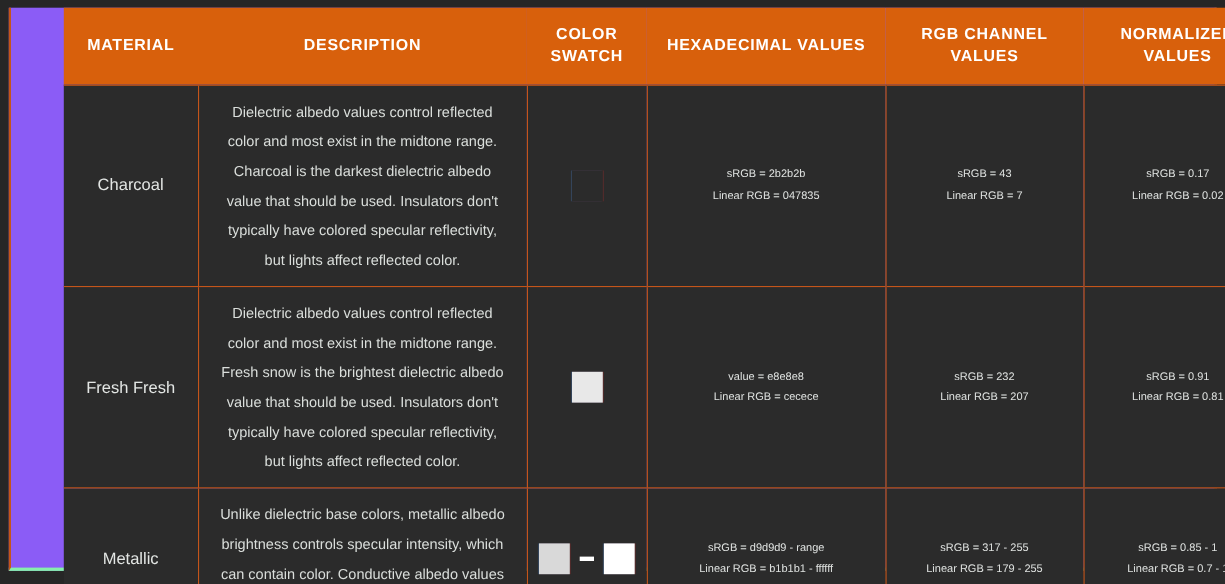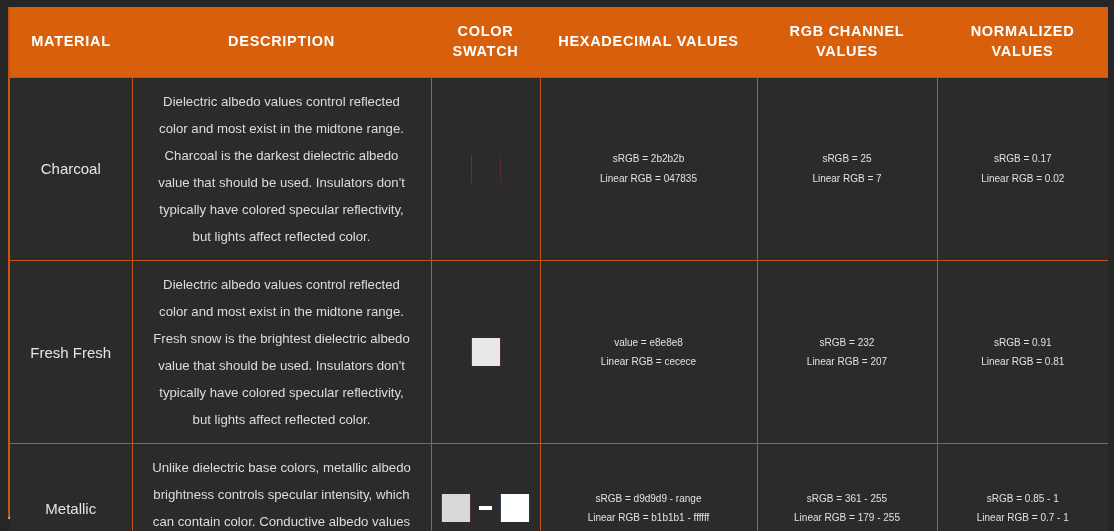--- a/index.html
+++ b/index.html
@@ -25,20 +25,21 @@
     position: absolute;
     left: 8px;
     top: 7px;
     width: 1098px;
     height: 512px;
     box-sizing: border-box;
     border-left: 2px solid #c4551a;
     border-right: 2px solid #c4551a;
     border-bottom: 3px solid #86efac;
     background: #8b5cf6;
+    padding-left: 48px;
   }
   table.matrix {
     border-collapse: collapse;
     width: 100%;
     table-layout: fixed;
   }
   thead th {
     background: #d8600c;
     color: #ffffff;
     font-size: 14.5px;
@@ -163,21 +164,21 @@
           <td class="swatch-cell">
             <div class="swatch-row">
               <span class="swatch" style="background: rgb(43, 43, 43);"></span>
             </div>
           </td>
           <td class="values">
             <div class="vline">sRGB = 2b2b2b</div>
             <div class="vline">Linear RGB = 047835</div>
           </td>
           <td class="values">
-            <div class="vline">sRGB = 25</div>
+            <div class="vline">sRGB = 43</div>
             <div class="vline">Linear RGB = 7</div>
           </td>
           <td class="values">
             <div class="vline">sRGB = 0.17</div>
             <div class="vline">Linear RGB = 0.02</div>
           </td>
         </tr>
 
         <tr>
           <td class="material">
@@ -217,21 +218,21 @@
               <span class="swatch" style="background: rgb(217, 217, 217);"></span>
               <span class="swatch-dash"></span>
               <span class="swatch" style="background: rgb(255, 255, 255);"></span>
             </div>
           </td>
           <td class="values">
             <div class="vline">sRGB = d9d9d9 - range</div>
             <div class="vline">Linear RGB = b1b1b1 - ffffff</div>
           </td>
           <td class="values">
-            <div class="vline">sRGB = 361 - 255</div>
+            <div class="vline">sRGB = 317 - 255</div>
             <div class="vline">Linear RGB = 179 - 255</div>
           </td>
           <td class="values">
             <div class="vline">sRGB = 0.85 - 1</div>
             <div class="vline">Linear RGB = 0.7 - 1</div>
           </td>
         </tr>
 
       </tbody>
     </table>

